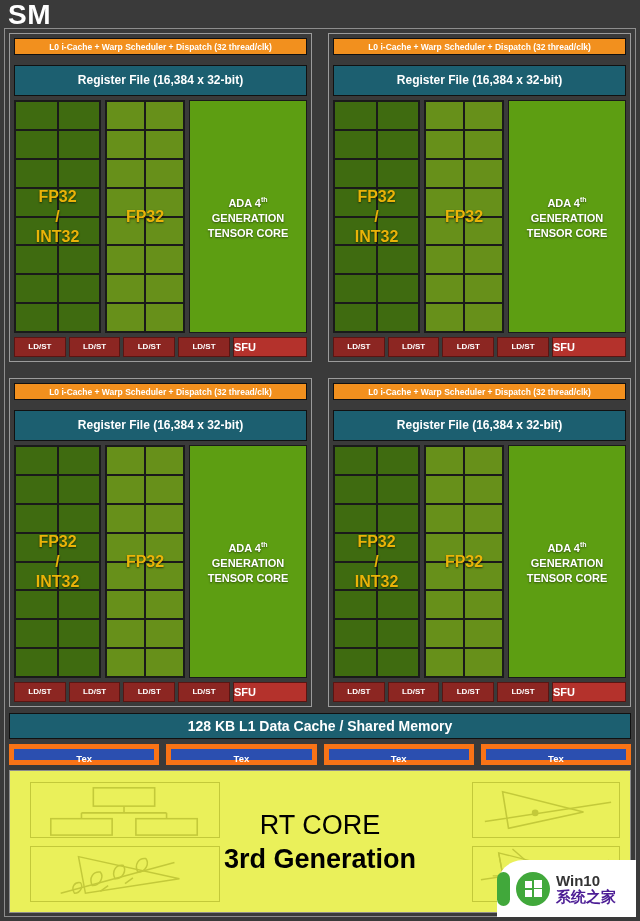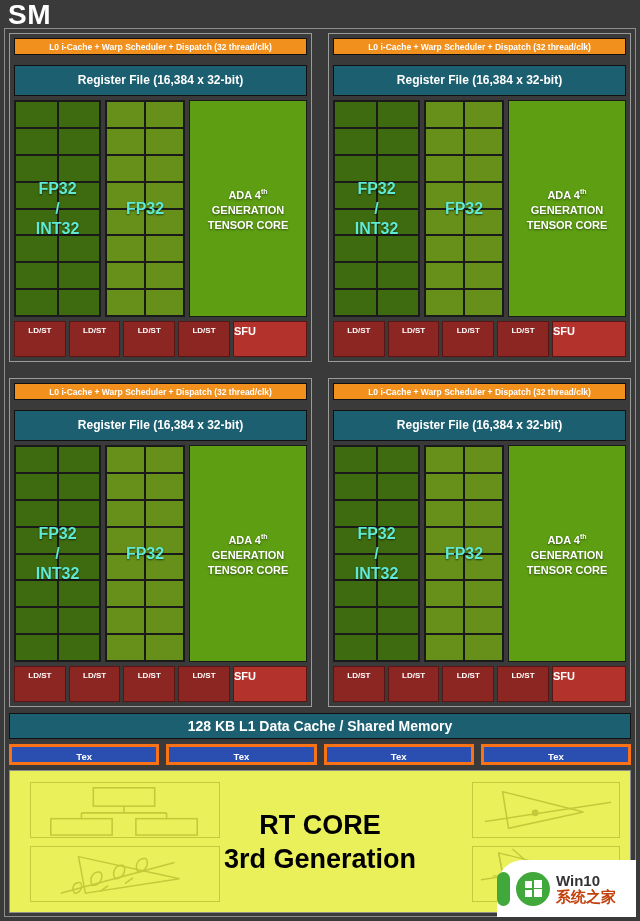--- a/index.html
+++ b/index.html
@@ -105,21 +105,21 @@
 
   .fp32int32 .core-cell { background: #3f6b10; }
   .fp32 .core-cell { background: #67901a; }
 
   .core-label {
     position: absolute;
     left: 0; right: 0;
     top: 50%;
     transform: translateY(-50%);
     text-align: center;
-    color: #5eead4;
+    color: #eab308;
     font-size: 16px;
     font-weight: bold;
     text-shadow: 0 1px 2px rgba(0,0,0,.6);
     pointer-events: none;
     line-height: 20px;
   }
 
   .tensor-core {
     flex: 1;
     background: #5d9e12;
@@ -135,21 +135,21 @@
     text-shadow: 0 1px 2px rgba(0,0,0,.5);
   }
 
   .tensor-core sup { font-size: 7px; vertical-align: super; }
 
   
   .ldst-row {
     display: flex;
     gap: 3px;
     margin-top: 4px;
-    height: 36px;
+    height: 20px;
   }
 
   .ldst {
     flex: 1;
     background: #8c2622;
     border: 1px solid #5a1512;
     color: #ffffff;
     font-size: 8px;
     font-weight: bold;
     text-align: center;
@@ -183,21 +183,21 @@
   .tex-row {
     display: flex;
     gap: 7px;
     margin-top: 5px;
     height: 21px;
   }
 
   .tex {
     flex: 1;
     background: #2b4fb0;
-    border: 3px solid #f97316;
+    border: 5px solid #f97316;
     color: #ffffff;
     font-size: 9.5px;
     font-weight: bold;
     text-align: center;
     line-height: 19px;
   }
 
   
   .rt-core {
     margin-top: 5px;
@@ -209,21 +209,21 @@
     align-items: center;
     justify-content: center;
   }
 
   .rt-text {
     text-align: center;
     color: #000000;
     z-index: 2;
   }
 
-  .rt-line1 { font-size: 27px; font-weight: bold; line-height: 34px; }
+  .rt-line1 { font-size: 27px; font-weight: normal; line-height: 34px; }
   .rt-line2 { font-size: 27px; font-weight: bold; line-height: 34px; }
 
   .rt-icon {
     position: absolute;
     border: 1px solid #c3c93a;
     background: transparent;
   }
   .rt-icon svg { display: block; width: 100%; height: 100%; }
 
   .rt-icon.tl { left: 20px;  top: 11px; width: 190px; height: 56px; }
@@ -263,21 +263,21 @@
   .wm-win span {
     position: absolute;
     background: #ffffff;
   }
   .wm-win span:nth-child(1) { left:0; top:1px; width:7px; height:7px; }
   .wm-win span:nth-child(2) { left:9px; top:0; width:8px; height:8px; }
   .wm-win span:nth-child(3) { left:0; top:10px; width:7px; height:7px; }
   .wm-win span:nth-child(4) { left:9px; top:9px; width:8px; height:8px; }
   .wm-text { line-height: 1.05; }
   .wm-l1 { font-size: 15px; font-weight: bold; color: #333; }
-  .wm-l2 { font-size: 15px; font-weight: bold; color: #c2410c; }
+  .wm-l2 { font-size: 15px; font-weight: bold; color: #4c1d95; }
 </style>
 </head>
 <body>
 
 <div class="sm-title">SM</div>
 
 <div class="sm-container">
 
   <div class="quad-grid" id="quad-grid">
       <div class="quadrant">

